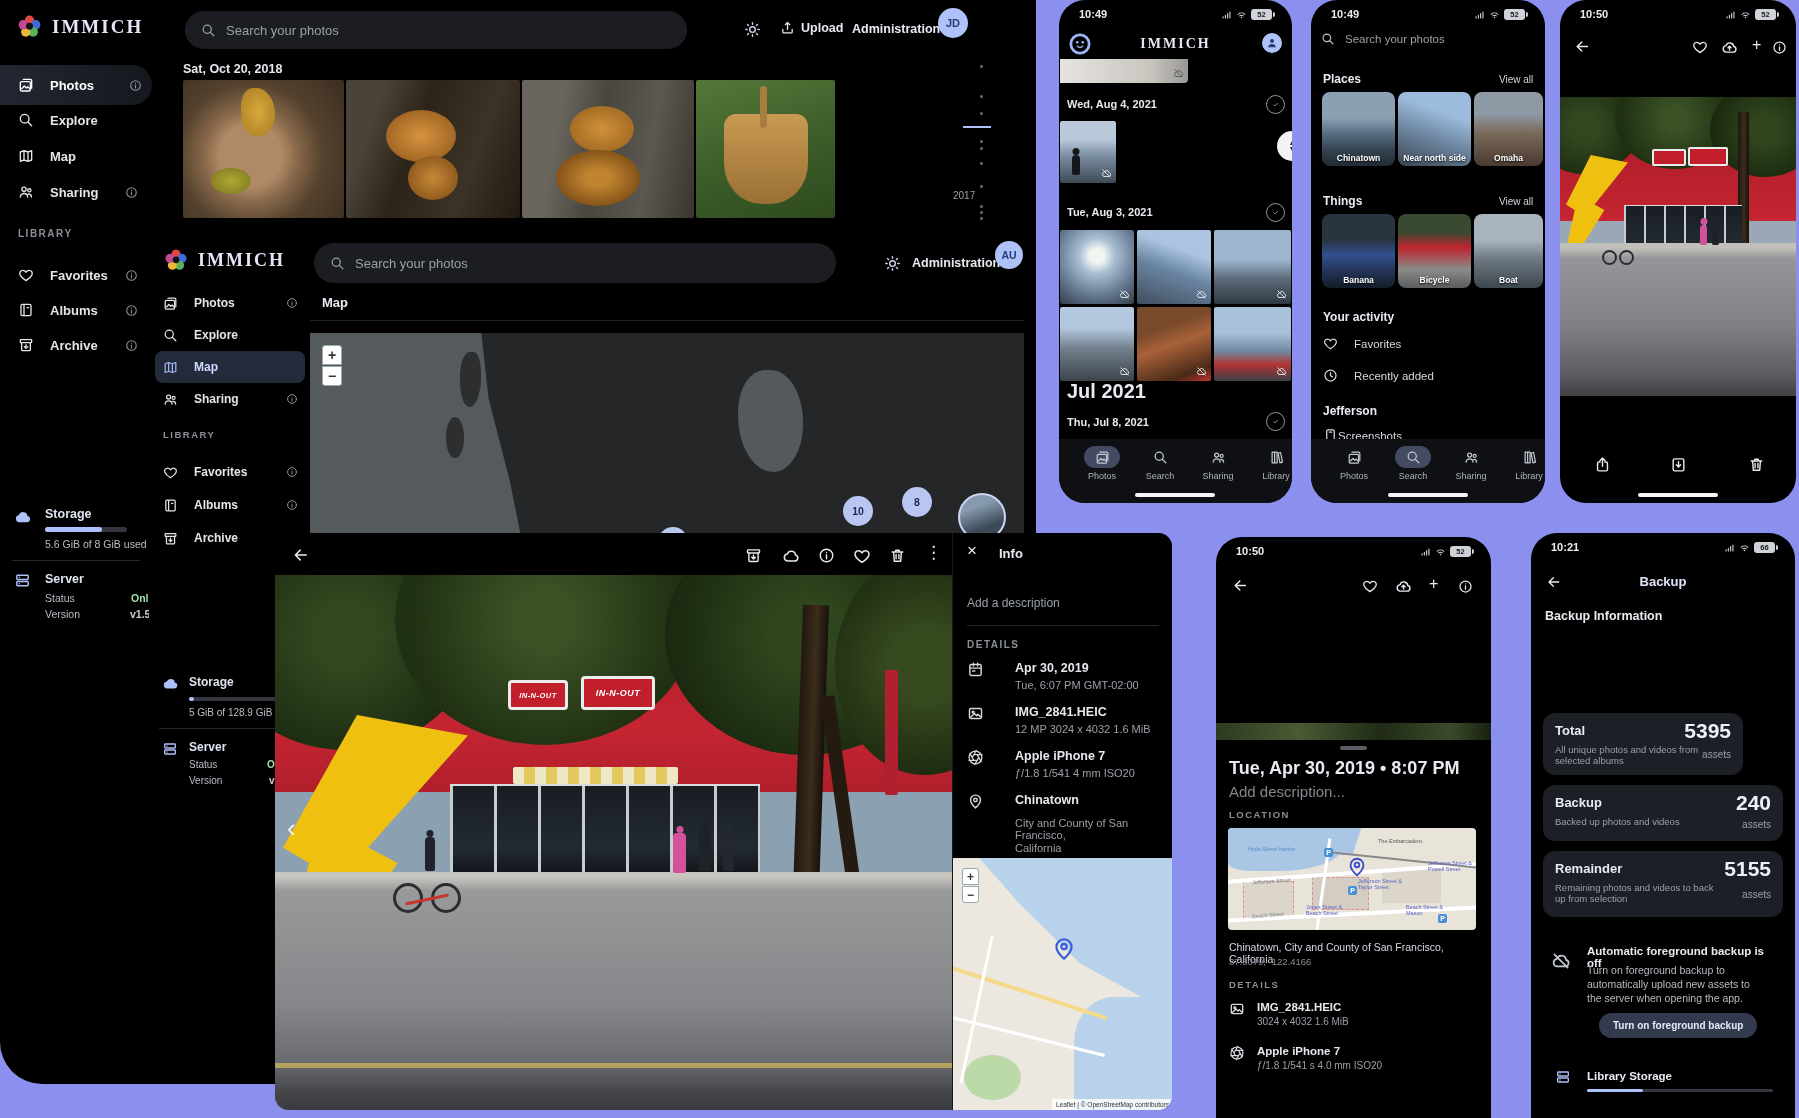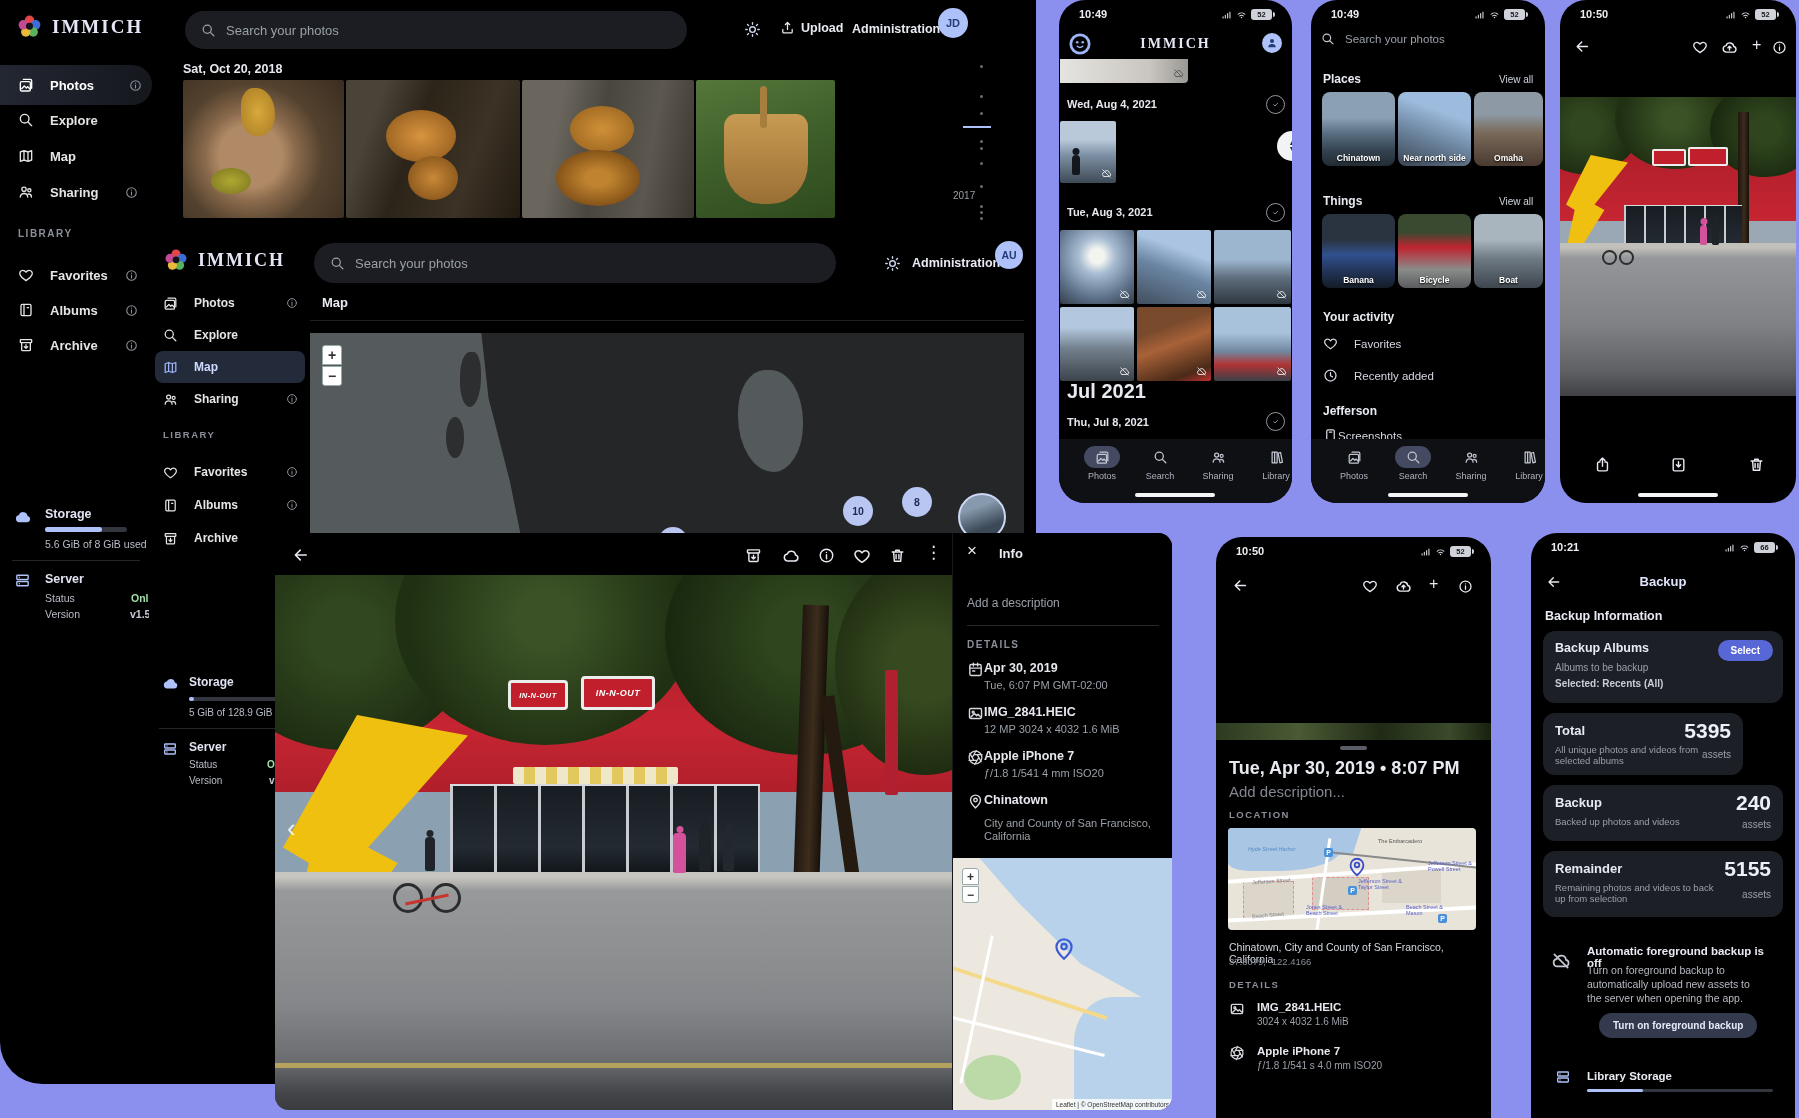--- a/index.html
+++ b/index.html
@@ -26,21 +26,21 @@
   .tab .tl{font-size:9px;color:#aeb2bd;}
   .tab .tpill{width:36px;height:22px;border-radius:12px;display:flex;align-items:center;justify-content:center;}
   .tab.on .tpill{background:#444a61;}
   .homebar{position:absolute;bottom:6px;width:80px;height:4px;border-radius:2px;background:#f5f5f5;}
   .checkc{width:17px;height:17px;border-radius:50%;border:1.5px solid #9298a2;color:#9298a2;display:flex;align-items:center;justify-content:center;font-size:10px;}
   .datelab{font-size:11px;font-weight:700;color:#e6e8ee;}
   .tile{position:absolute;border-radius:2px;overflow:hidden;}
   .cloudoff{position:absolute;right:4px;bottom:4px;color:#f0f0f0;opacity:.95;}
   .thtile{position:absolute;width:73px;height:74px;border-radius:8px;overflow:hidden;}
   .thtile .tn{position:absolute;left:0;right:0;bottom:3px;text-align:center;font-size:8.5px;font-weight:700;color:#fff;text-shadow:0 1px 2px #000;}
-  .ir{position:absolute;display:flex;gap:0;}
+  .ir{position:absolute;display:flex;gap:31px;}
   .ir .it{font-size:12.5px;font-weight:600;color:#e6e8ee;}
   .ir .is{font-size:11px;color:#9aa0a8;margin-top:4px;}
   .card{position:absolute;background:#1d1f26;border-radius:12px;box-sizing:border-box;padding:10px 12px;}
   .statv{font-size:21px;font-weight:700;color:#eef0f8;}
   .statu{font-size:10px;color:#9aa0a8;}
   .cluster{position:absolute;width:26px;height:26px;border-radius:50%;background:#b9c6f2;color:#1c2a50;font-size:10.5px;font-weight:700;display:flex;align-items:center;justify-content:center;border:2px solid rgba(185,198,242,.45);}
   .maplab{position:absolute;color:#999;font-size:9px;}
   .zbtn{position:absolute;width:20px;height:20px;background:#fff;color:#333;border:1px solid #9aa;display:flex;align-items:center;justify-content:center;font-size:14px;font-weight:700;box-sizing:border-box;}
   .blob{position:absolute;border-radius:50%;}
   .lm-lab{position:absolute;font-size:5.5px;color:#7d828c;}
@@ -985,26 +985,20 @@
             <use href="#i-wifi"></use>
           </svg>
       <span class="batt">66</span>
     </span>
   </div>
   <svg class="abs ic" width="16" height="16" style="left:15px;top:41px;color:#e8eaf2;">
         <use href="#i-back"></use>
       </svg>
   <div class="abs" style="left:0;right:0;top:41px;text-align:center;font-size:13px;font-weight:600;color:#dfe4fa;">Backup</div>
   <div class="abs" style="left:14px;top:76px;font-size:12.5px;font-weight:700;">Backup Information</div>
-  <div class="card" style="left:12px;top:98px;width:240px;height:72px;">
-    <div style="font-size:12.5px;font-weight:700;">Backup Albums</div>
-    <div class="abs" style="right:10px;top:9px;background:#5867d6;color:#fff;font-size:10px;font-weight:700;padding:5px 13px;border-radius:13px;">Select</div>
-    <div style="font-size:10px;color:#9aa0a8;margin-top:7px;">Albums to be backup</div>
-    <div style="font-size:10px;font-weight:700;color:#c9cdd6;margin-top:5px;">Selected: Recents (All)</div>
-  </div>
   <div class="card" style="left:12px;top:180px;width:200px;height:62px;">
     <div style="font-size:13px;font-weight:700;">Total</div>
     <div class="abs statv" style="right:12px;top:6px;">5395</div>
     <div style="font-size:9.5px;color:#9aa0a8;margin-top:6px;width:160px;">All unique photos and videos from selected albums</div>
     <div class="abs statu" style="right:12px;top:36px;">assets</div>
   </div>
   <div class="card" style="left:12px;top:252px;width:240px;height:56px;">
     <div style="font-size:13px;font-weight:700;">Backup</div>
     <div class="abs statv" style="right:12px;top:6px;">240</div>
     <div style="font-size:9.5px;color:#9aa0a8;margin-top:6px;width:160px;">Backed up photos and videos</div>

